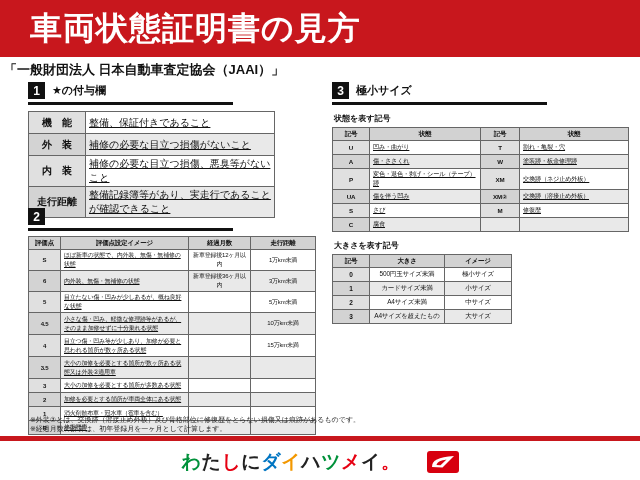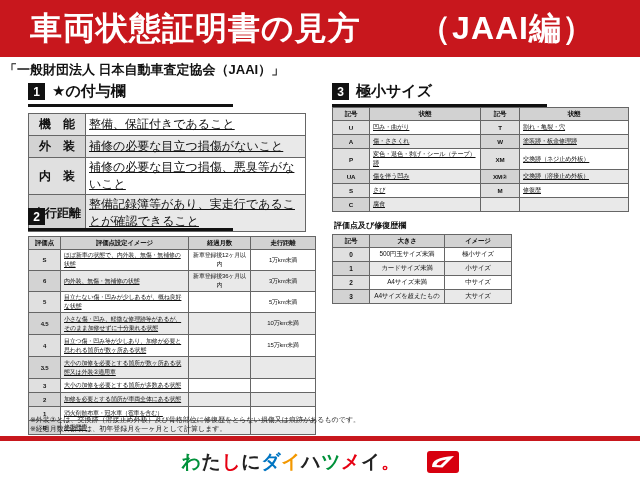--- a/index.html
+++ b/index.html
@@ -10,31 +10,31 @@
           display:flex;align-items:center;justify-content:space-between;
           padding:0 45px 0 30px;box-sizing:border-box;}
   .banner .ttl{color:#fff;font-size:32px;font-weight:bold;letter-spacing:1px;white-space:nowrap;}
   .subtitle{position:absolute;top:61px;left:4px;font-size:13px;font-weight:bold;white-space:nowrap;}
   
   .sec{position:absolute;}
   .sec-head{display:flex;align-items:center;gap:7px;border-bottom:3px solid #111;
             padding-bottom:3px;}
   .sec-num{width:17px;height:17px;background:#111;color:#fff;font-size:12px;font-weight:bold;
            display:flex;align-items:center;justify-content:center;flex:0 0 17px;}
-  .sec-title{font-size:15px;font-weight:bold;white-space:nowrap;}
+  .sec-title{font-size:11px;font-weight:bold;white-space:nowrap;}
   
   table{border-collapse:collapse;table-layout:fixed;}
   td,th{border:1px solid #666;padding:1px 3px;box-sizing:border-box;overflow:hidden;}
   th{background:#d2d2d2;font-weight:bold;text-align:center;}
   .lbl{background:#e0e0e0;text-align:center;font-weight:bold;}
   tbody tr:nth-child(even) td{background:#e9e9e9;}
   tbody tr:nth-child(even) td.lbl{background:#d3d3d3;}
   .desc{text-align:left;text-decoration:underline;}
   
-  .t1{width:278px;margin-top:6px;font-size:12px;}
+  .t1{width:247px;margin-top:6px;font-size:10px;}
   .t1 td{height:22px;}
   .t1 .lbl{width:57px;}
   
   .t2{width:287px;margin-top:5px;font-size:6px;letter-spacing:-0.2px;}
   .t2 th{height:13px;font-size:6.5px;}
   .t2 td{height:14px;}
   .t2 tr.tall td{height:22px;}
   .t2 .c0{width:32px;} .t2 .c1{width:128px;} .t2 .c2{width:62px;} .t2 .c3{width:65px;}
   .t2 td:not(.desc){text-align:center;}
   
@@ -76,21 +76,20 @@
   #sec3{left:332px;top:82px;width:296px;}
   #sec3 .sec-head{width:215px;}
 </style>
 </head>
 <body>
 
 <div id="canvas">
 
   <div class="banner">
     <div class="ttl">車両状態証明書の見方</div>
-    <div class="ttl">（JAAI編）</div>
   </div>
   <div class="subtitle">「一般財団法人 日本自動車査定協会（JAAI）」</div>
 
   <div class="sec" id="sec1">
     <div class="sec-head">
       <div class="sec-num">1</div>
       <div class="sec-title">★の付与欄</div>
     </div>
     <table class="t1">
       <tbody>
@@ -191,20 +190,21 @@
       </tbody>
     </table>
   </div>
 
   <div class="sec" id="sec3">
     <div class="sec-head">
       <div class="sec-num">3</div>
       <div class="sec-title">極小サイズ</div>
     </div>
 
+    <div class="cap">状態を表す記号</div>
     <table class="t3">
       <thead>
         <tr>
           <th class="c0">記号</th>
           <th class="c1">状態</th>
           <th class="c2">記号</th>
           <th class="c3">状態</th>
         </tr>
       </thead>
       <tbody>
@@ -240,21 +240,21 @@
         </tr>
         <tr>
           <td class="lbl c0">C</td>
           <td class="desc c1">腐食</td>
           <td class="c2"></td>
           <td class="desc c3"></td>
         </tr>
       </tbody>
     </table>
 
-    <div class="cap">評価点及び修復歴欄</div>
+    <div class="cap">大きさを表す記号</div>
     <table class="t4">
       <thead>
         <tr>
           <th class="c0">記号</th>
           <th class="c1">大きさ</th>
           <th class="c2">イメージ</th>
         </tr>
       </thead>
       <tbody>
         <tr>

